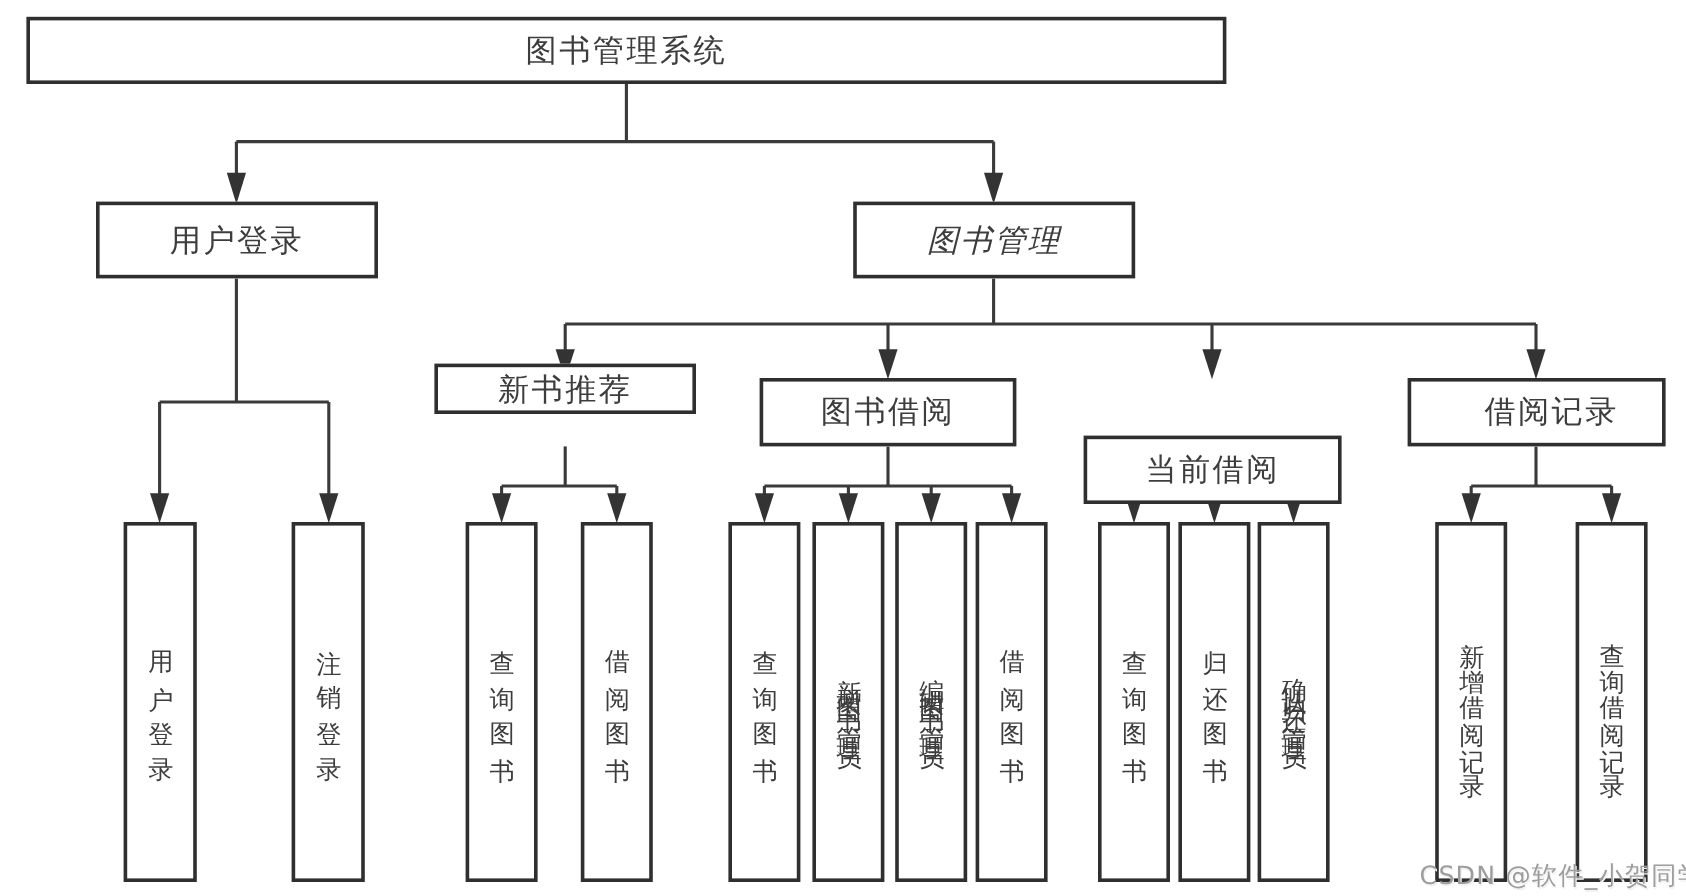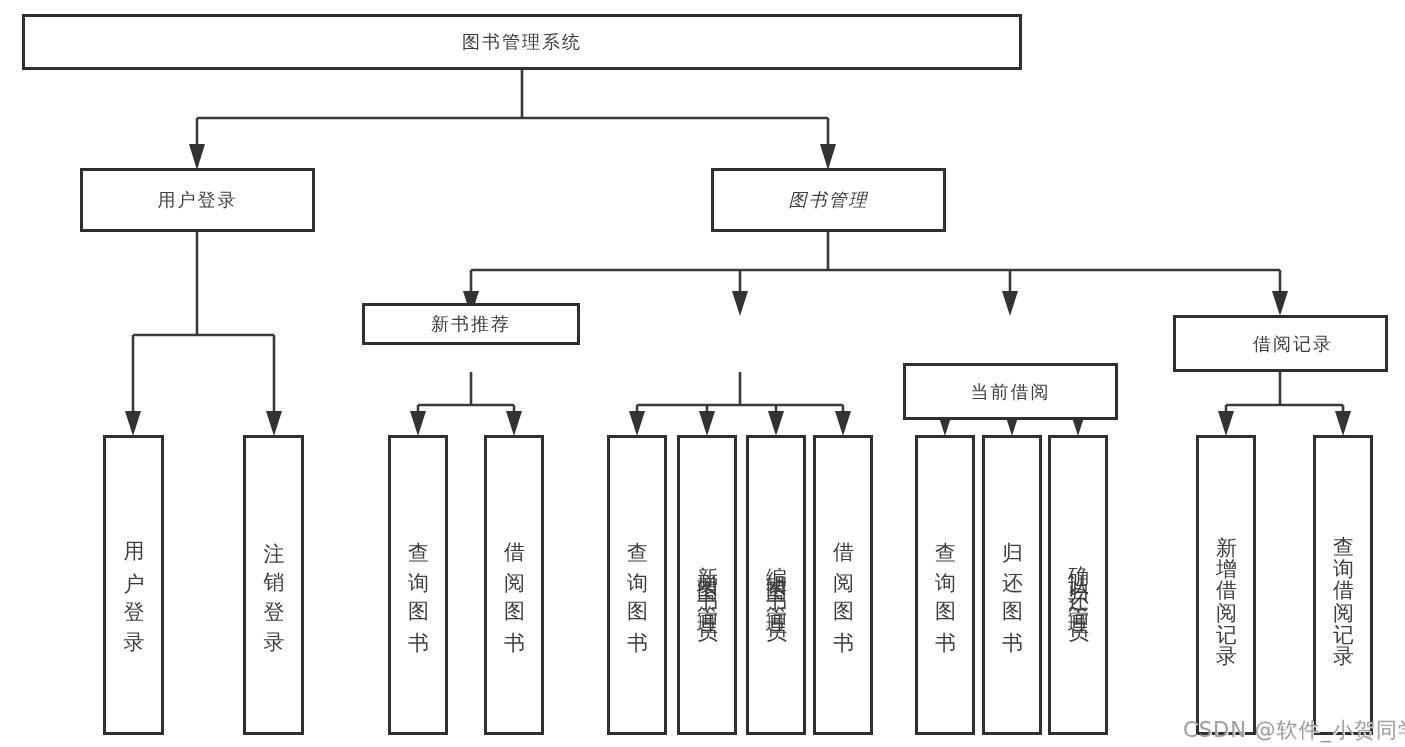--- a/index.html
+++ b/index.html
@@ -36,21 +36,21 @@
     display: flex;
     align-items: center;
     justify-content: center;
     text-align: center;
   }
   .node.root   { border-width: 3px; }
   .node.lvl2   { border-width: 3px; }
   .node.lvl3   { border-width: 3px; }
   .node.leaf   { border-width: 3px; }
   .hlabel {
-    font-size: 18px;
+    font-size: 26px;
     letter-spacing: 2px;
     color: #3d3d3d;
     white-space: nowrap;
   }
   .vtext {
     writing-mode: vertical-rl;
     font-size: 21px;
     line-height: 1;
     color: #3d3d3d;
   }
@@ -146,20 +146,23 @@
   <div class="node lvl2" style="left:80px; top:168px; width:235px; height:64px;">
     <span class="hlabel">用户登录</span>
   </div>
   <div class="node lvl2" style="left:711px; top:168px; width:235px; height:64px;font-style:italic;">
     <span class="hlabel">图书管理</span>
   </div>
 
   <div class="node lvl3" style="left:362px; top:303px; width:218px; height:42px;">
     <span class="hlabel">新书推荐</span>
   </div>
+  <div class="node lvl3" style="left:633px; top:315px; width:214px; height:57px;">
+    <span class="hlabel">图书借阅</span>
+  </div>
   <div class="node lvl3" style="left:903px; top:315px; width:215px; height:57px;margin-top:48px;">
     <span class="hlabel">当前借阅</span>
   </div>
   <div class="node lvl3" style="left:1173px; top:315px; width:215px; height:57px;padding-left:25px;">
     <span class="hlabel">借阅记录</span>
   </div>
 
   <div class="node leaf" style="left:103px; top:435px; width:61px; height:300px;">
     <span class="vtext" style="letter-spacing: 30px;">用户登录</span>
   </div>

